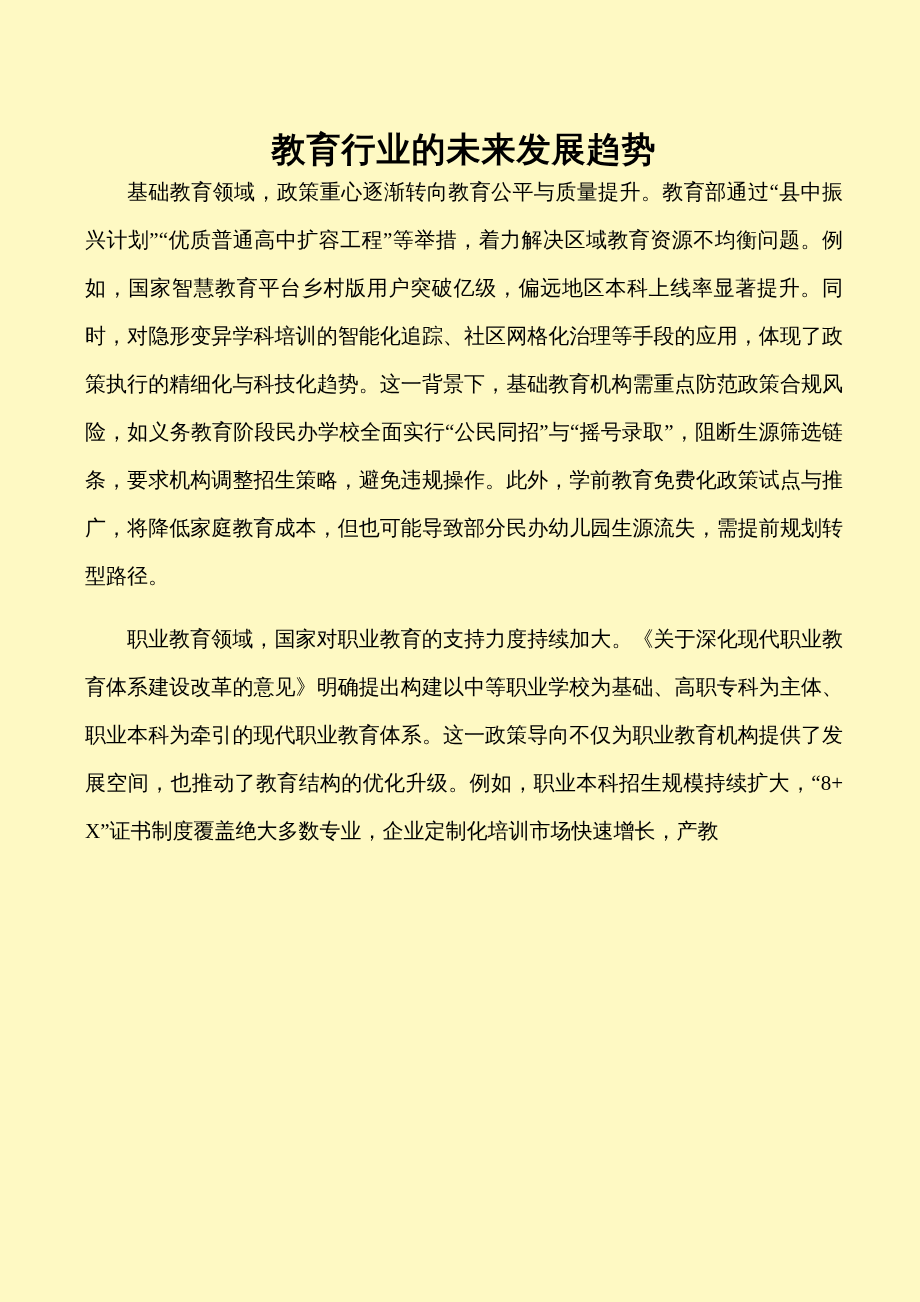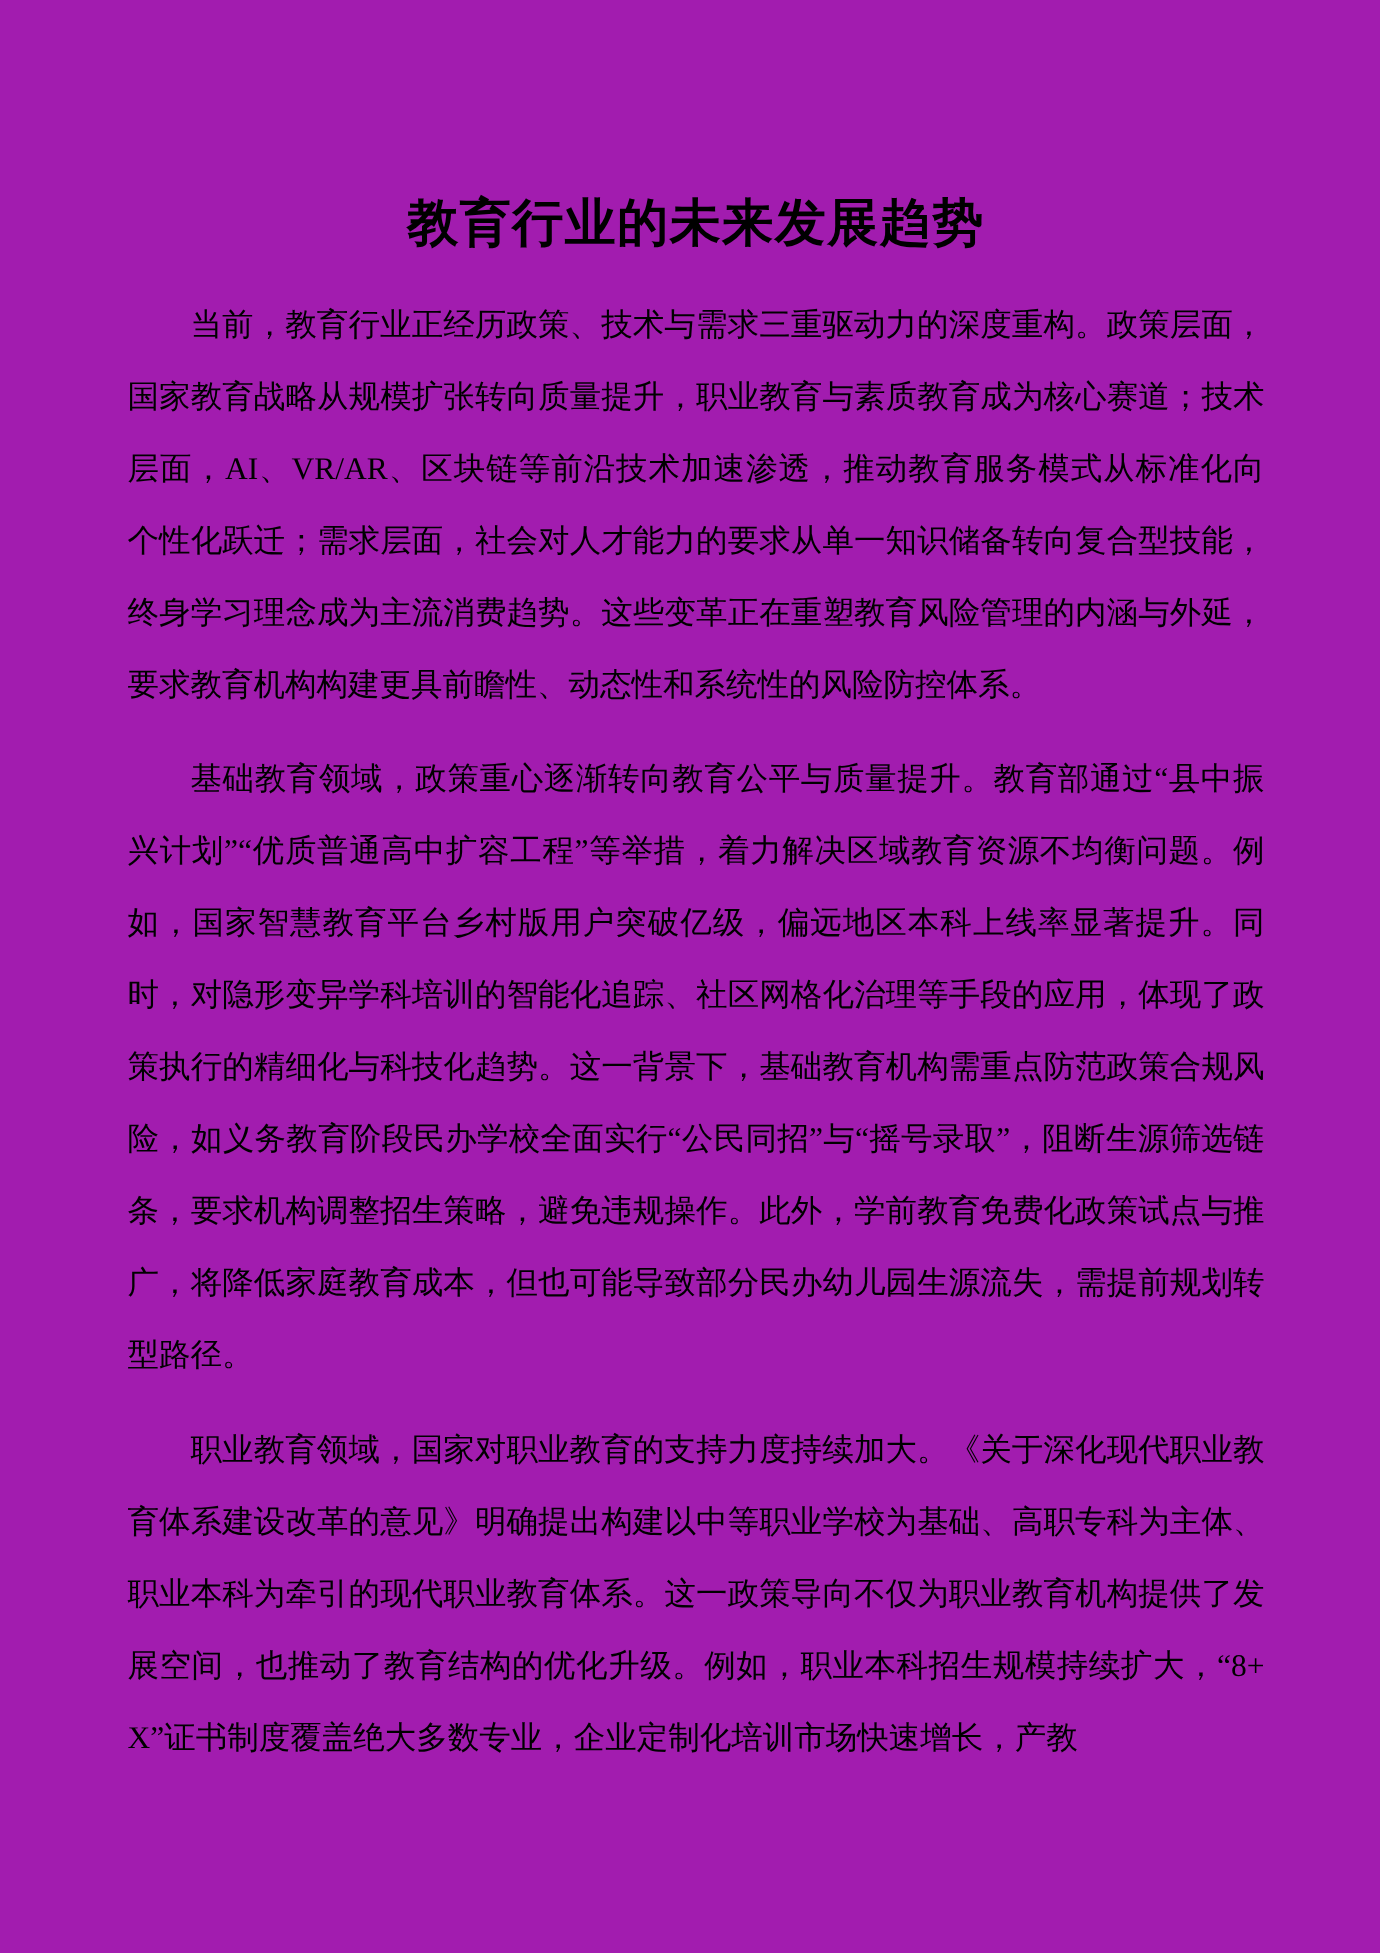--- a/index.html
+++ b/index.html
@@ -5,21 +5,21 @@
   html, body {
     margin: 0;
     padding: 0;
     background: #ffffff;
   }
   .page {
     position: relative;
     width: 920px;
     height: 1302px;
     margin: 0 auto;
-    background: #a21caf;
+    background: #fef9c3;
     color: #000000;
     overflow: hidden;
     box-sizing: border-box;
   }
   .content {
     box-sizing: border-box;
     padding: 0 77px 0 85px;
   }
   .doc-title {
     margin: 0;
@@ -46,17 +46,16 @@
   .doc-para.first {
     margin-top: 24px;
   }
 </style>
 </head>
 <body>
 
 <div class="page">
   <div class="content">
     <h1 class="doc-title">教育行业的未来发展趋势</h1>
-    <p class="doc-para first">当前，教育行业正经历政策、技术与需求三重驱动力的深度重构。政策层面，国家教育战略从规模扩张转向质量提升，职业教育与素质教育成为核心赛道；技术层面，AI、VR/AR、区块链等前沿技术加速渗透，推动教育服务模式从标准化向个性化跃迁；需求层面，社会对人才能力的要求从单一知识储备转向复合型技能，终身学习理念成为主流消费趋势。这些变革正在重塑教育风险管理的内涵与外延，要求教育机构构建更具前瞻性、动态性和系统性的风险防控体系。</p>
     <p class="doc-para">基础教育领域，政策重心逐渐转向教育公平与质量提升。教育部通过“县中振兴计划”“优质普通高中扩容工程”等举措，着力解决区域教育资源不均衡问题。例如，国家智慧教育平台乡村版用户突破亿级，偏远地区本科上线率显著提升。同时，对隐形变异学科培训的智能化追踪、社区网格化治理等手段的应用，体现了政策执行的精细化与科技化趋势。这一背景下，基础教育机构需重点防范政策合规风险，如义务教育阶段民办学校全面实行“公民同招”与“摇号录取”，阻断生源筛选链条，要求机构调整招生策略，避免违规操作。此外，学前教育免费化政策试点与推广，将降低家庭教育成本，但也可能导致部分民办幼儿园生源流失，需提前规划转型路径。</p>
     <p class="doc-para">职业教育领域，国家对职业教育的支持力度持续加大。《关于深化现代职业教育体系建设改革的意见》明确提出构建以中等职业学校为基础、高职专科为主体、职业本科为牵引的现代职业教育体系。这一政策导向不仅为职业教育机构提供了发展空间，也推动了教育结构的优化升级。例如，职业本科招生规模持续扩大，“8+X”证书制度覆盖绝大多数专业，企业定制化培训市场快速增长，产教</p>
   </div>
 </div>
 
 </body></html>

